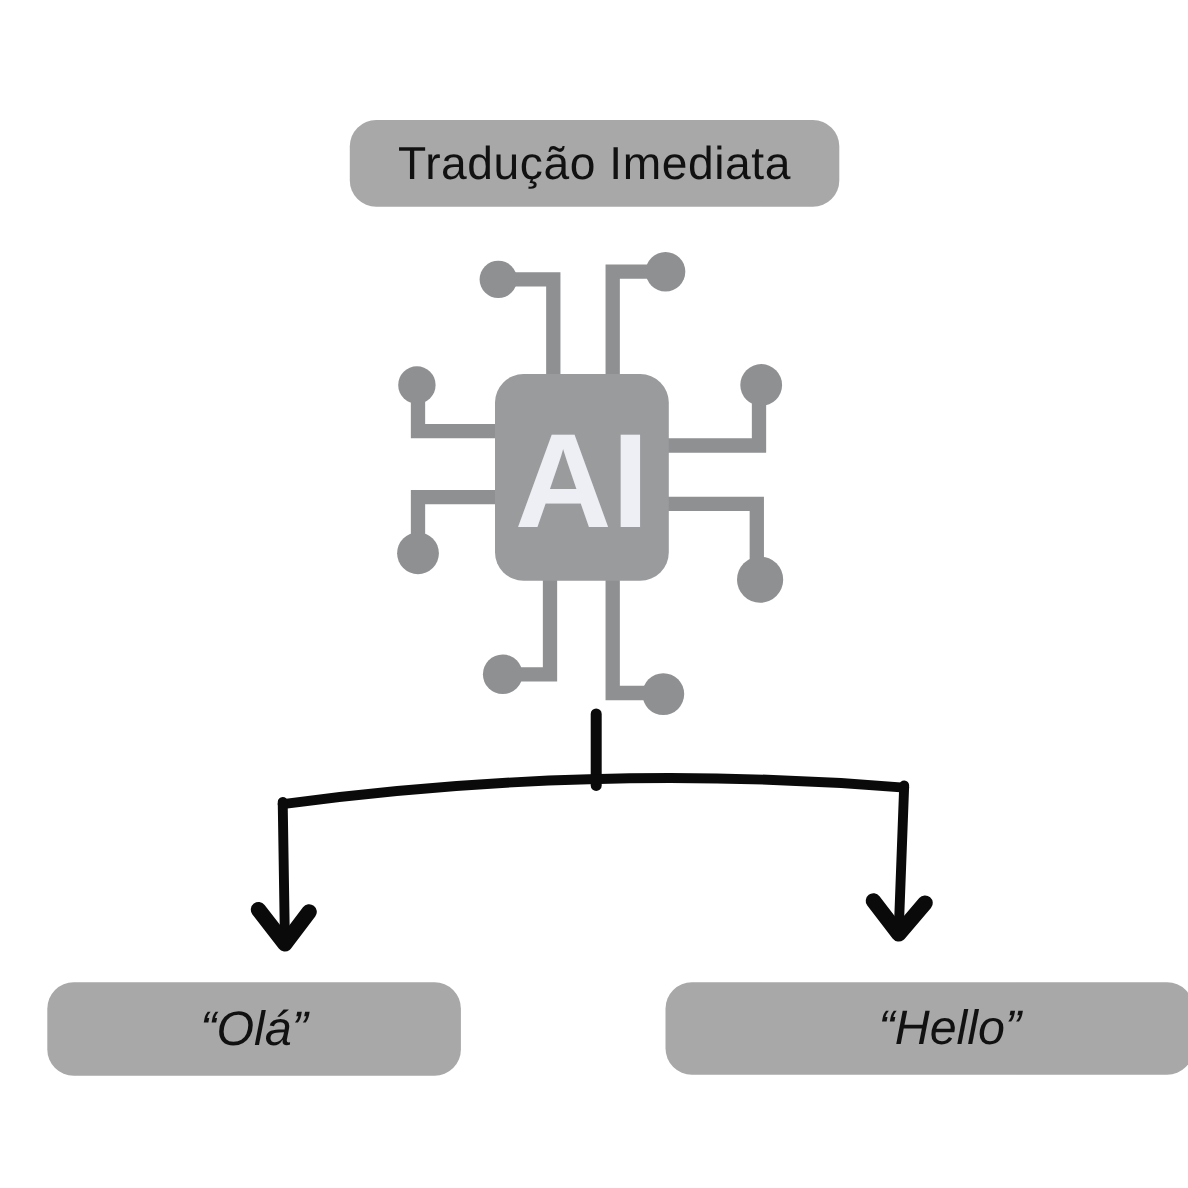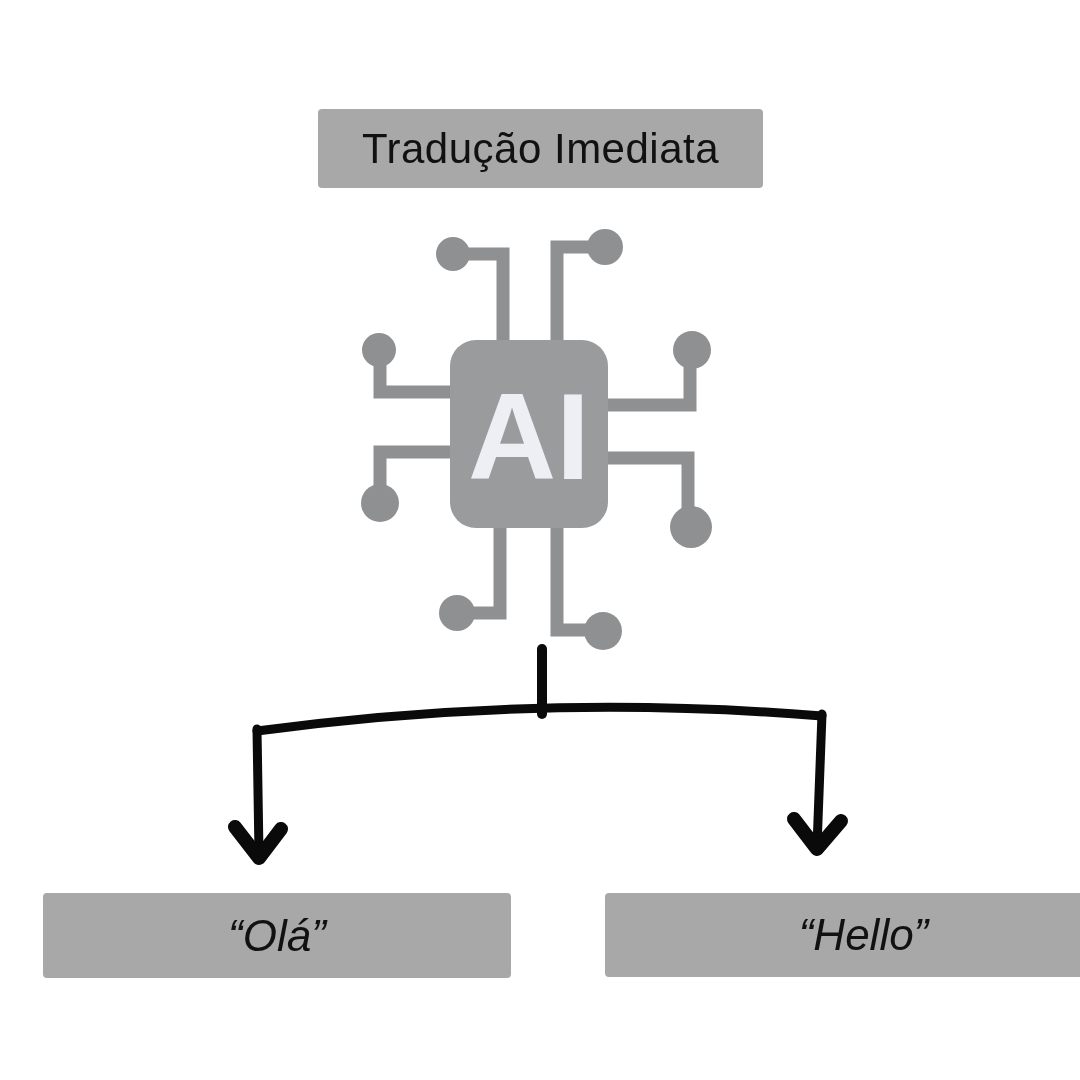--- a/index.html
+++ b/index.html
@@ -11,37 +11,37 @@
   .canvas {
     position: relative;
     width: 1080px;
     height: 1080px;
     background: #ffffff;
     overflow: hidden;
   }
   .label-box {
     position: absolute;
     background: #a8a8a8;
-    border-radius: 4px;
+    border-radius: 24px;
     display: flex;
     align-items: center;
     justify-content: center;
     color: #111111;
   }
   .title-box {
     left: 318px;
     top: 109px;
     width: 445px;
     height: 79px;
     font-size: 42px;
     letter-spacing: 0.5px;
   }
   .output-box {
     top: 893px;
-    width: 468px;
+    width: 376px;
     height: 85px;
     font-size: 44px;
     font-style: italic;
   }
   .output-left  { left: 43px;  }
   .output-right { left: 605px; width: 443px; height: 84px; padding-left: 37px; }
   .chip-svg {
     position: absolute;
     left: 340px;
     top: 200px;

